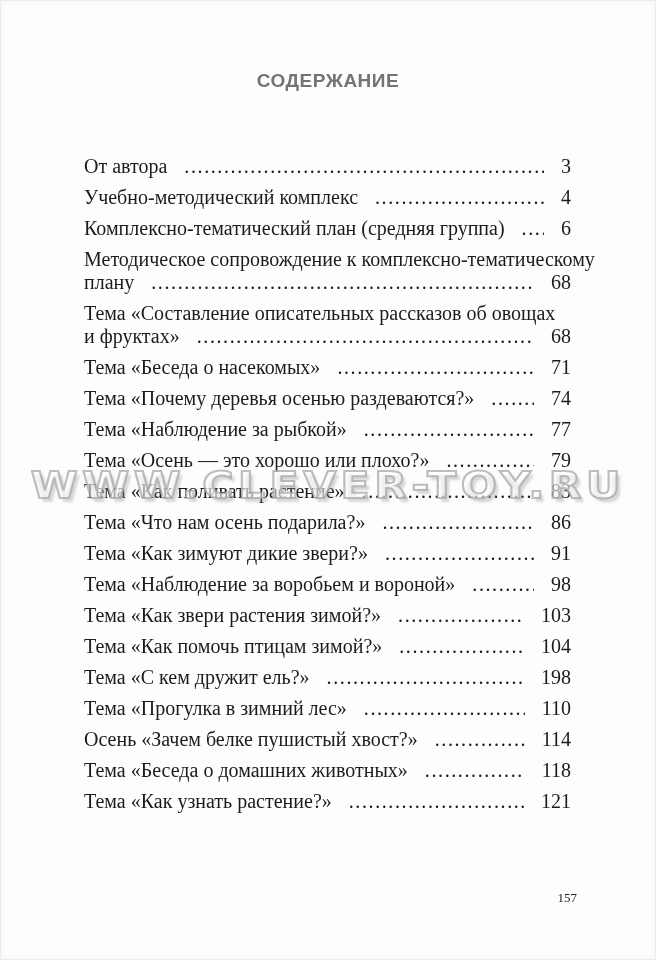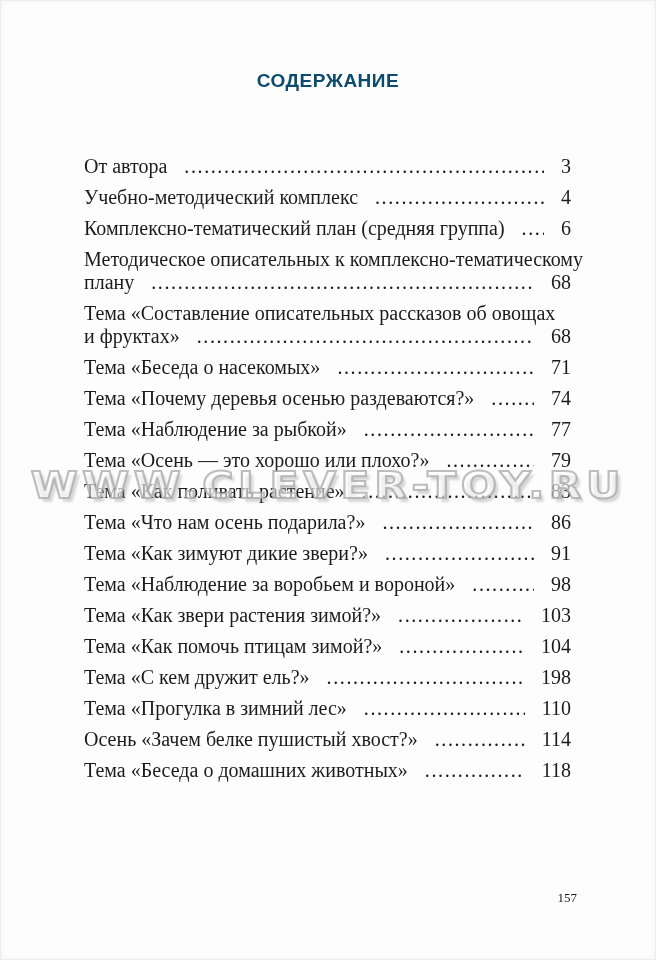--- a/index.html
+++ b/index.html
@@ -19,21 +19,21 @@
   }
   .title {
     position:absolute;
     top:70px; left:0; right:0;
     margin:0;
     text-align:center;
     font-family:"Liberation Sans", sans-serif;
     font-weight:bold;
     font-size:19px;
     letter-spacing:0.5px;
-    color:#0c4a6e;
+    color:#737373;
   }
   .toc {
     position:absolute;
     top:155px;
     left:84px;
     width:487px;
   }
   .entry { margin-bottom:8px; }
   .row {
     display:flex;
@@ -104,21 +104,21 @@
     </div>
     <div class="entry">
       <div class="row">
         <span class="label">Комплексно-тематический план (средняя группа)</span>
         <span class="dots"></span>
         <span class="pg">6</span>
       </div>
     </div>
     <div class="entry">
       <div class="row">
-        <span class="label">Методическое описательных к комплексно-тематическому</span>
+        <span class="label">Методическое сопровождение к комплексно-тематическому</span>
       </div>
       <div class="row">
         <span class="label">плану</span>
         <span class="dots"></span>
         <span class="pg">68</span>
       </div>
     </div>
     <div class="entry">
       <div class="row">
         <span class="label">Тема «Составление описательных рассказов об овощах</span>
@@ -220,17 +220,24 @@
         <span class="pg">114</span>
       </div>
     </div>
     <div class="entry">
       <div class="row">
         <span class="label">Тема «Беседа о домашних животных»</span>
         <span class="dots"></span>
         <span class="pg">118</span>
       </div>
     </div>
+    <div class="entry">
+      <div class="row">
+        <span class="label">Тема «Как узнать растение?»</span>
+        <span class="dots"></span>
+        <span class="pg">121</span>
+      </div>
+    </div>
   </div>
 
 <div class="watermark">WWW.CLEVER-TOY.RU</div>
 
 <div class="page-num">157</div>
 
 </body></html>

